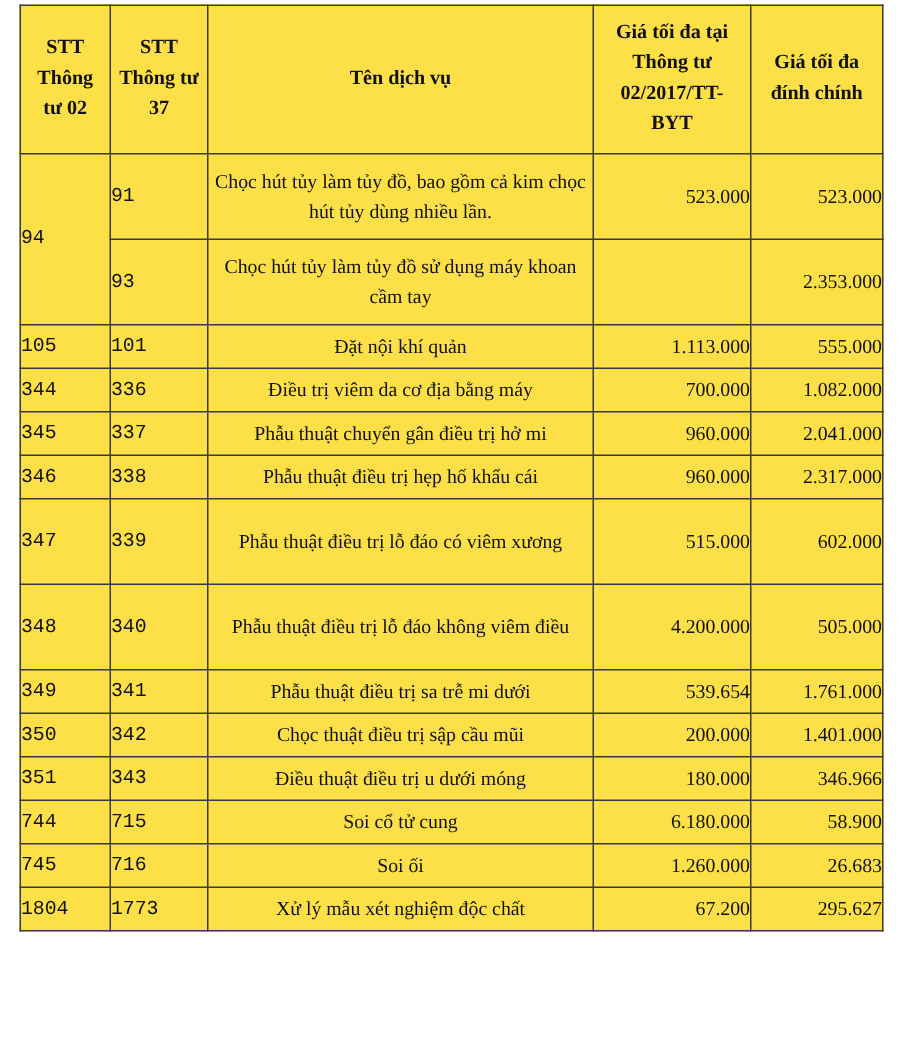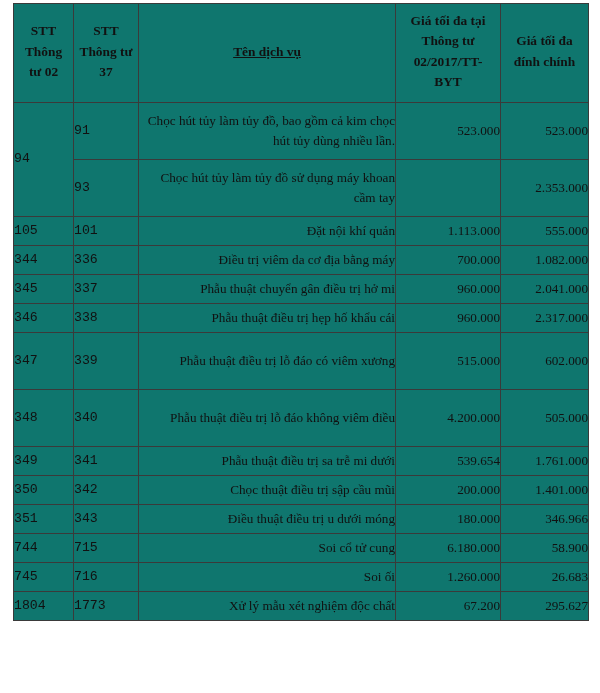--- a/index.html
+++ b/index.html
@@ -20,21 +20,21 @@
     height: 693px;
     background: #ffffff;
   }
   table.price-table {
     position: absolute;
     left: 13px;
     top: 3px;
     width: 575px;
     border-collapse: collapse;
     table-layout: fixed;
-    background: #0f766e;
+    background: #fde047;
   }
   table.price-table col.c1 { width: 60px; }
   table.price-table col.c2 { width: 65px; }
   table.price-table col.c3 { width: 257px; }
   table.price-table col.c4 { width: 105px; }
   table.price-table col.c5 { width: 88px; }
 
   table.price-table th,
   table.price-table td {
     border: 1.4px solid #3a3a3a;
@@ -45,30 +45,30 @@
     color: #111111;
   }
   table.price-table thead th {
     font-weight: bold;
     text-align: center;
     padding: 7px 4px 9px 4px;
     font-size: 13.4px;
     line-height: 1.52;
     vertical-align: middle;
   }
-  th.hdr-name { font-size: 13.6px; text-decoration: underline; }
+  th.hdr-name { font-size: 13.6px; }
 
   td.num {
     text-align: left;
     font-weight: normal;
     padding: 6px 2px;
     font-family: Liberation Mono, monospace;
   }
   td.name {
-    text-align: right;
+    text-align: center;
     padding: 6px 4px 6px 6px;
     margin-top: 28px;
   }
   td.price {
     text-align: right;
     padding: 6px 4px;
   }
   td.tall { height: 56px; }
   td.short { height: 28px; }
 </style>

